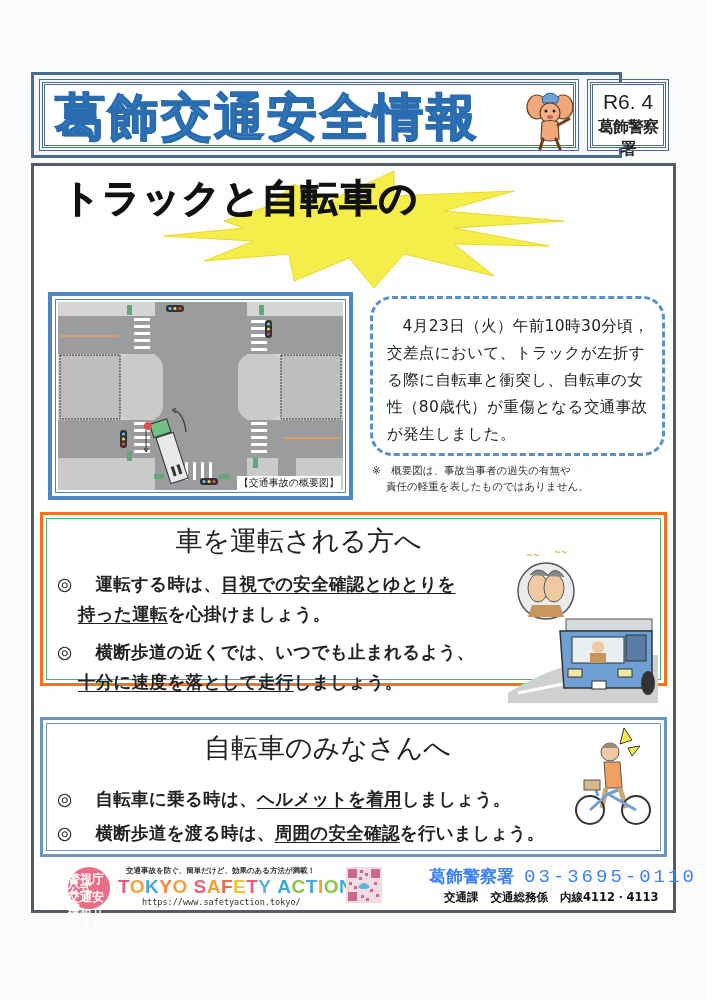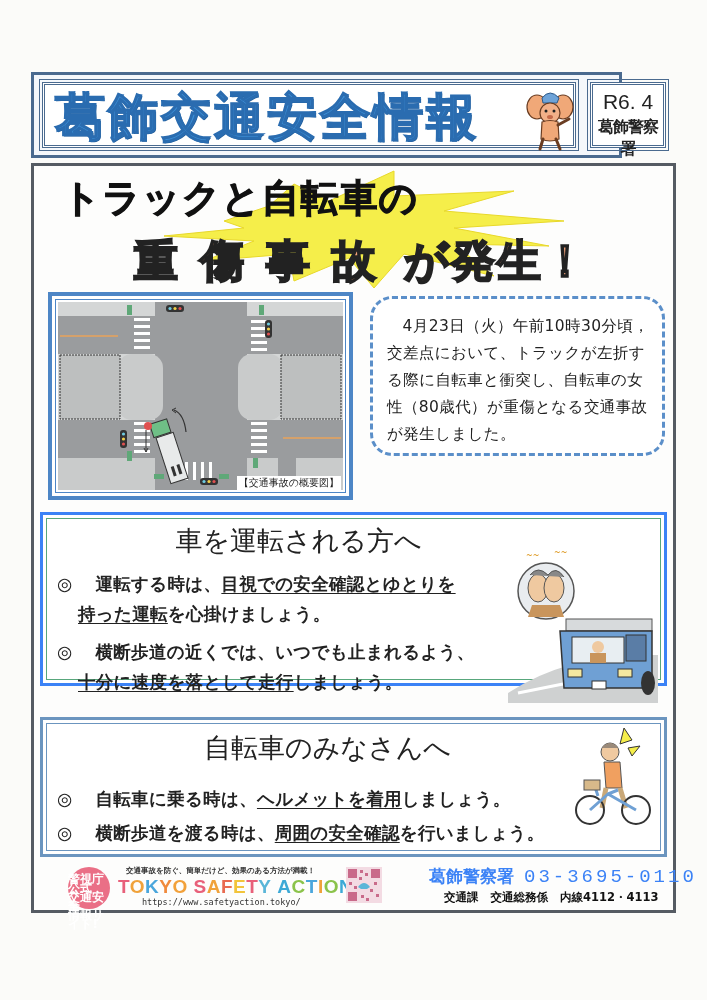--- a/index.html
+++ b/index.html
@@ -80,21 +80,21 @@
   }
   .desc-note {
     position: absolute; left: 338px; top: 296px; width: 300px;
     font-size: 10.5px; line-height: 16px; color: #333;
   }
   .desc-note .l2 { display: block; padding-left: 14px; }
 
   
   .drivers {
     position: absolute; left: 6px; top: 346px; width: 627px; height: 174px;
-    border: 3px solid #3b82f6; background: #fff;
+    border: 3px solid #f97316; background: #fff;
     outline: 1px solid #58a77c; outline-offset: -7px;
   }
   .section-title {
     position: absolute; left: 0; width: 100%; text-align: center;
     font-size: 27px; color: #222; letter-spacing: 0px;
   }
   .drivers .section-title { top: 8px; padding-right: 110px; }
   .bullet-list { position: absolute; left: 14px; }
   .drivers .bullet-list { top: 54px; width: 480px; }
   .bullet {
@@ -157,23 +157,20 @@
     <div class="header-station">葛飾警察署</div>
   </div>
 </div>
 
 <div class="main">
 
   <svg class="starburst" viewBox="0 0 500 125">
     <polygon fill="#f5ee4a" stroke="#e8d82a" stroke-width="1" points="130,55 175,40 200,18 235,35 300,5 300,30 420,25 350,45 470,55 360,62 455,80 360,78 400,110 310,88 280,122 255,92 200,115 195,88 110,95 160,75 70,70 150,62"></polygon>
   </svg>
   <div class="headline-1">トラックと自転車の</div>
-  <div class="headline-2">
-    <span class="accent">重傷事故</span><span class="tail">が発生！</span>
-  </div>
 
   <div class="diagram-frame">
     <svg class="diagram-svg" viewBox="0 0 285 188">
       <rect x="0" y="0" width="285" height="188" fill="#d4d6d6"></rect>
 
       <rect x="0" y="14" width="285" height="38" fill="#9a9c9e"></rect>
       <rect x="0" y="118" width="285" height="38" fill="#9a9c9e"></rect>
       <rect x="97" y="0" width="92" height="188" fill="#9a9c9e"></rect>
 
       <rect x="60" y="52" width="45" height="66" rx="14" fill="#c9cbcb"></rect>
@@ -254,20 +251,24 @@
 
       <path d="M128 130 Q126 112 116 108" stroke="#333" stroke-width="1.2" fill="none"></path>
       <path d="M118 106 L114 108 L118 111" stroke="#333" fill="none"></path>
     </svg>
     <div class="diagram-caption">【交通事故の概要図】</div>
   </div>
 
   <div class="desc-box">
     <p class="desc-text">4月23日（火）午前10時30分頃，交差点において、トラックが左折する際に自転車と衝突し、自転車の女性（80歳代）が重傷となる交通事故が発生しました。</p>
   </div>
+  <div class="desc-note">
+    <span>※　概要図は、事故当事者の過失の有無や</span>
+    <span class="l2">責任の軽重を表したものではありません。</span>
+  </div>
 
   <div class="drivers">
     <div class="section-title">車を運転される方へ</div>
     <div class="bullet-list">
       <div class="bullet">
         <span class="mark">◎</span><span>運転する時は、</span><span class="u">目視での安全確認とゆとりを</span>
         <span class="cont"><span class="u">持った運転</span><span>を心掛けましょう。</span></span>
       </div>
       <div class="bullet">
         <span class="mark">◎</span><span>横断歩道の近くでは、いつでも止まれるよう、</span>

